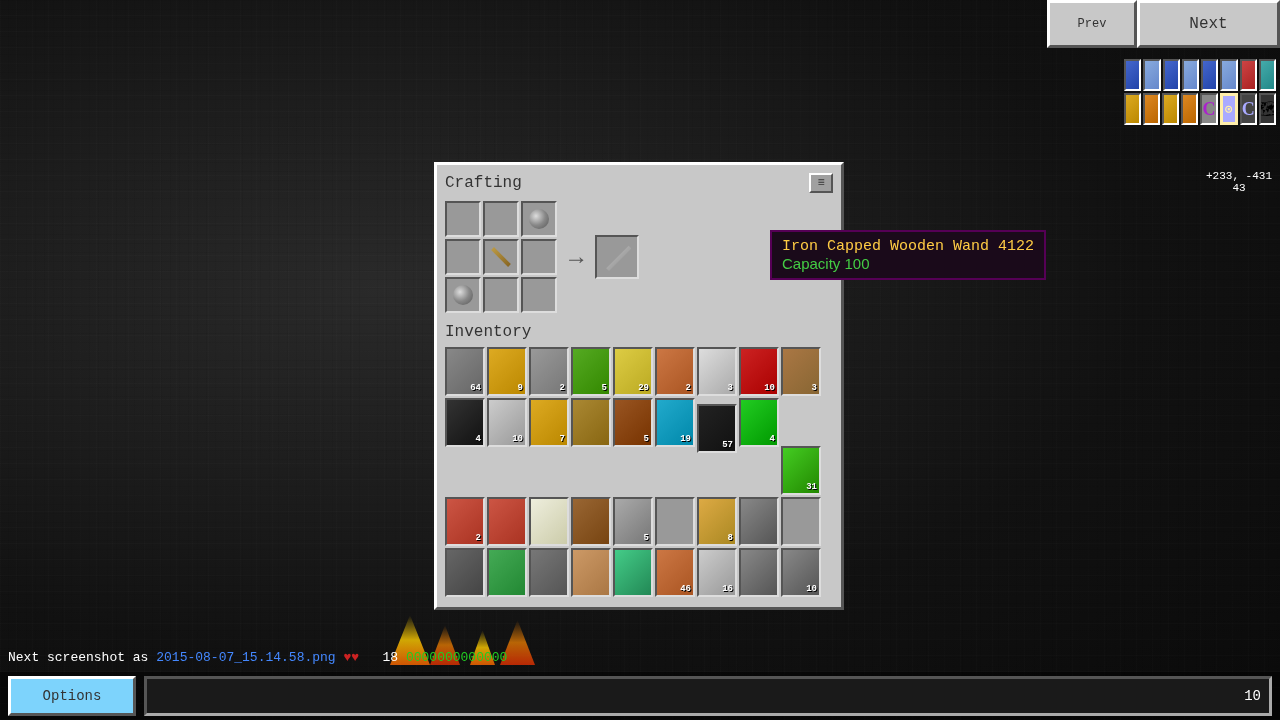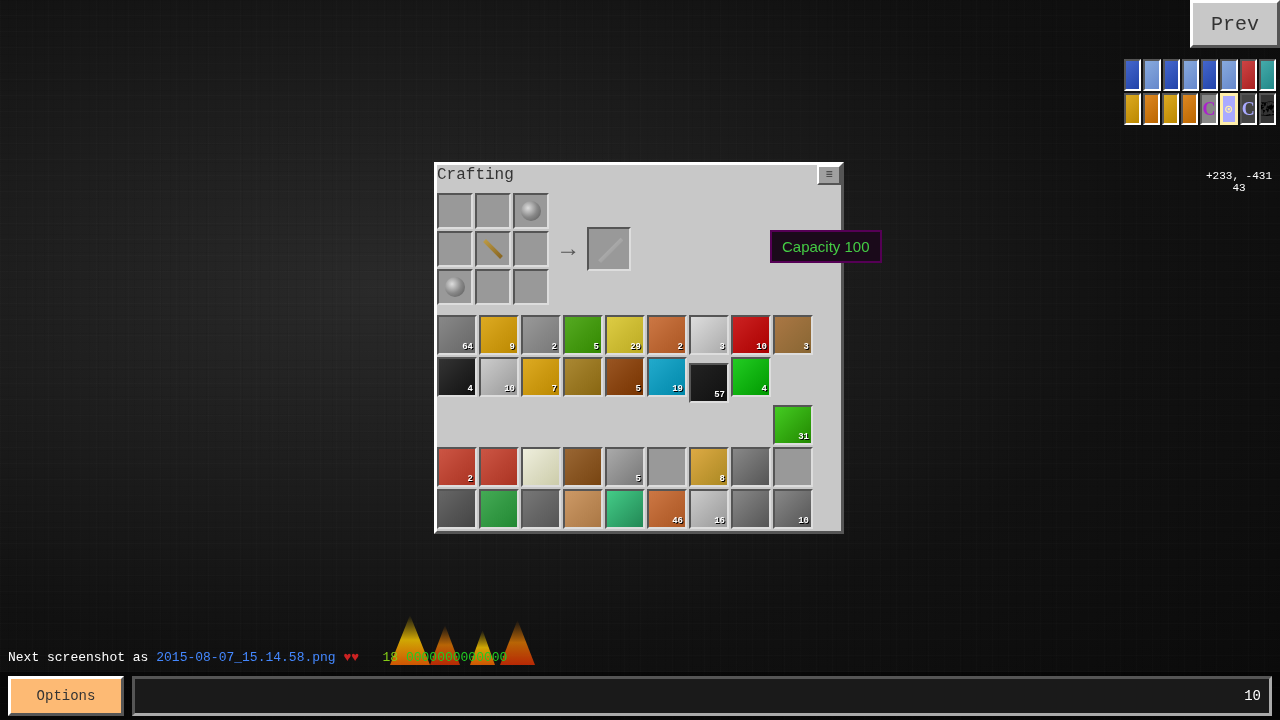--- a/index.html
+++ b/index.html
@@ -60,21 +60,21 @@
 
     .prev-btn {
       background: #c8c8c8;
       border: 3px solid;
       border-color: #fff #555 #555 #fff;
       width: 90px;
       display: flex;
       align-items: center;
       justify-content: center;
       font-family: 'Courier New', monospace;
-      font-size: 20px;
+      font-size: 12px;
       color: #333;
       cursor: pointer;
       margin-left: auto;
     }
 
     .page-indicator {
       background: #c8c8c8;
       border: 3px solid;
       border-color: #fff #555 #555 #fff;
       width: 110px;
@@ -157,20 +157,21 @@
 
     
     .crafting-dialog {
       position: absolute;
       top: 162px;
       left: 434px;
       width: 410px;
       background: #c8c8c8;
       border: 3px solid;
       border-color: #fff #555 #555 #fff;
+      padding: 8px;
     }
 
     .crafting-title {
       font-family: 'Courier New', monospace;
       font-size: 16px;
       color: #333;
       margin-bottom: 8px;
       display: flex;
       justify-content: space-between;
       align-items: center;
@@ -271,21 +272,21 @@
 
     .inventory-grid {
       display: grid;
       grid-template-columns: repeat(9, 40px);
       gap: 2px;
       margin-bottom: 2px;
     }
 
     .inv-slot {
       width: 40px;
-      height: 40px;
+      height: 49px;
       background: #999;
       border: 2px solid;
       border-color: #555 #ddd #ddd #555;
       display: flex;
       align-items: center;
       justify-content: center;
       cursor: pointer;
       position: relative;
       overflow: hidden;
     }
@@ -354,24 +355,24 @@
       bottom: 0;
       left: 0;
       right: 0;
       height: 48px;
       background: rgba(0,0,0,0.5);
       display: flex;
       align-items: center;
     }
 
     .options-btn {
-      background: #fdba74;
+      background: #7dd3fc;
       border: 3px solid;
       border-color: #fff #555 #555 #fff;
-      width: 116px;
+      width: 128px;
       height: 40px;
       margin-left: 8px;
       display: flex;
       align-items: center;
       justify-content: center;
       font-family: 'Courier New', monospace;
       font-size: 14px;
       color: #333;
       cursor: pointer;
     }
@@ -409,21 +410,21 @@
 
     .status-bar .filename {
       color: #4488ff;
     }
 
     .status-bar .health {
       color: #cc2222;
     }
 
     .status-bar .xp {
-      color: #84cc16;
+      color: #ffffff;
       margin-top: 44px;
     }
 
     
     .flame-area {
       position: absolute;
       bottom: 55px;
       left: 380px;
       width: 180px;
       height: 60px;
@@ -460,20 +461,21 @@
     }
   </style>
 </head>
 <body>
 
 <div class="game-bg"></div>
 <div class="bg-texture"></div>
 
 <div class="top-bar">
   <button class="prev-btn">Prev</button>
+  <button class="next-btn">Next</button>
 </div>
 
 <div class="nei-grid">
 
   <div class="nei-row">
     <div class="nei-item item-potion-blue"></div>
     <div class="nei-item item-potion-light-blue"></div>
     <div class="nei-item item-potion-blue"></div>
     <div class="nei-item item-potion-light-blue"></div>
     <div class="nei-item item-potion-blue"></div>
@@ -538,20 +540,21 @@
       <div class="craft-slot"></div>
     </div>
 
     <div class="arrow-icon">→</div>
 
     <div class="result-slot">
       <div class="wand-result"></div>
     </div>
   </div>
 
+  <div class="inventory-title">Inventory</div>
 
   <div class="inventory-grid">
     <div class="inv-slot item-stone">
         <span class="count">64</span>
       </div>
     <div class="inv-slot item-gold">
         <span class="count">9</span>
       </div>
     <div class="inv-slot item-gravel">
         <span class="count">2</span>
@@ -635,20 +638,21 @@
         <span class="count">16</span>
       </div>
     <div class="inv-slot item-pick"></div>
     <div class="inv-slot" style="background: linear-gradient(135deg, #888, #555);">
         <span class="count">10</span>
       </div>
   </div>
 </div>
 
 <div class="tooltip">
+  <div class="tooltip-name">Iron Capped Wooden Wand 4122</div>
   <div class="tooltip-desc">Capacity 100</div>
 </div>
 
 <div class="flame-area">
   <div class="flame" style="left:10px;">
     <div class="flame-shape"></div>
   </div>
   <div class="flame" style="left:50px;">
     <div class="flame-shape2"></div>
   </div>

